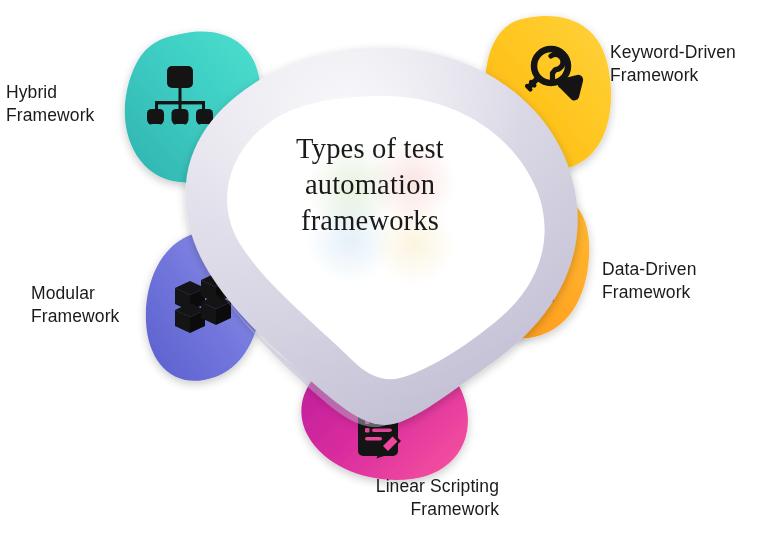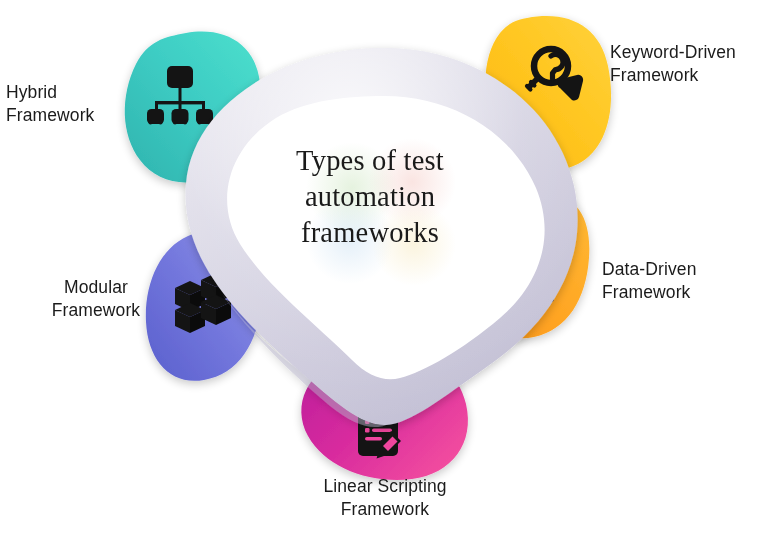--- a/index.html
+++ b/index.html
@@ -31,42 +31,41 @@
     position: absolute;
     color: #1b1b1b;
     font-family: "Liberation Sans", sans-serif;
     font-size: 17.5px;
     line-height: 1.32;
     letter-spacing: 0.1px;
     white-space: pre-line;
   }
   .label.right { text-align: left; }
   .label.left  { text-align: left; }
-  .label.center { text-align: center; }
+  .label.center { text-align: right; }
 
   #label-hybrid   { left: 6px;   top: 81px;  width: 130px; }
-  #label-modular  { left: 31px;  top: 276px; width: 130px; text-align: center; }
+  #label-modular  { left: 31px;  top: 282px; width: 130px; }
   #label-keyword  { left: 610px; top: 41px;  width: 160px; }
   #label-data     { left: 602px; top: 258px; width: 160px; }
   #label-linear   { left: 271px; top: 475px; width: 228px; }
 
   .center-title {
     position: absolute;
     left: 248px;
     top: 131px;
     width: 244px;
     text-align: center;
     color: #1a1a1a;
     font-family: "Liberation Serif", serif;
     font-size: 28.5px;
     line-height: 1.26;
     letter-spacing: 0.2px;
     white-space: pre-line;
     z-index: 6;
-    margin-top: 12px;
   }
 </style>
 </head>
 <body>
 
 <div id="stage">
 
   <svg id="diagram-svg" viewBox="0 0 768 538">
     <defs>
 

